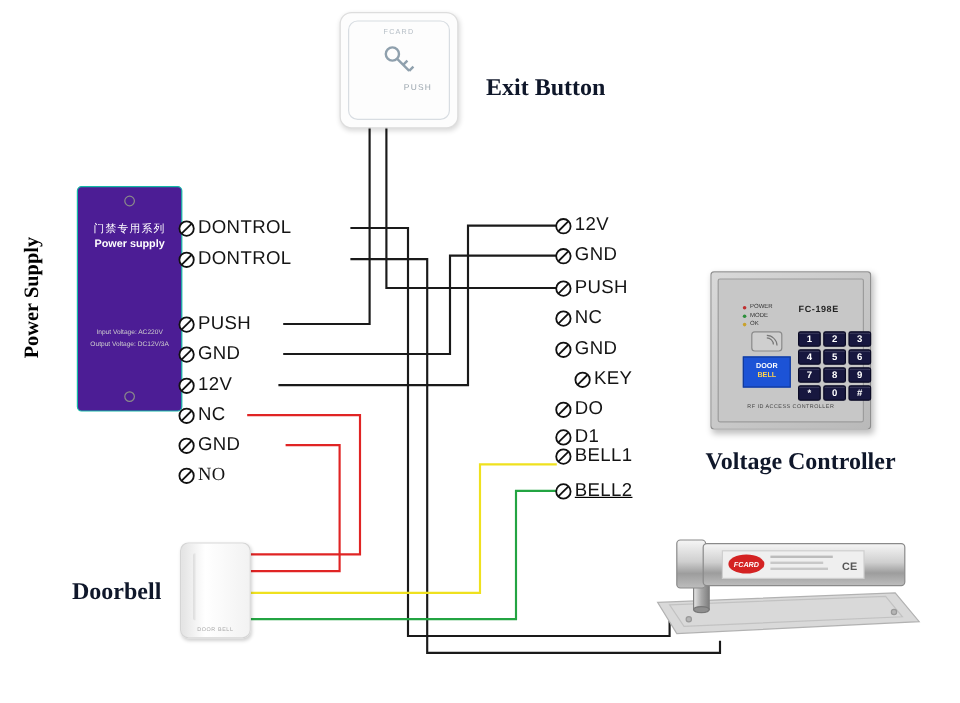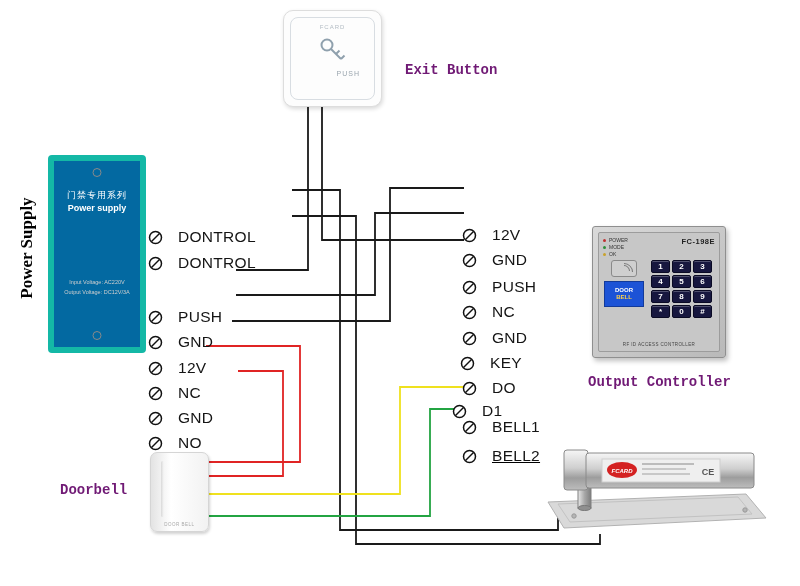--- a/index.html
+++ b/index.html
@@ -4,63 +4,63 @@
 <style>
   html,body{margin:0;padding:0;}
   body{
     width:800px;height:586px;background:#ffffff;position:relative;
     font-family:"Liberation Sans",sans-serif;overflow:hidden;
   }
   .canvas{position:absolute;inset:0;}
   .wires{position:absolute;left:0;top:0;z-index:1;}
   .device{position:absolute;z-index:2;}
   .title{
-    position:absolute;z-index:4;font-family:Liberation Mono, monospace;
-    font-weight:bold;font-size:14px;color:#701a75;white-space:nowrap;
+    position:absolute;z-index:4;font-family:Liberation Serif, serif;
+    font-weight:bold;font-size:20px;color:#0f172a;white-space:nowrap;
   }
   .v-title{
     position:absolute;left:-57px;top:237px;width:170px;height:22px;
     text-align:center;transform:rotate(-90deg);
     font-family:"Liberation Serif",serif;font-weight:bold;font-size:17px;color:#000;z-index:4;
   }
   
   .trow{
-    position:absolute;display:flex;align-items:center;gap:15px;height:20px;z-index:3;margin-top:47px;
+    position:absolute;display:flex;align-items:center;gap:2px;height:20px;z-index:3;
   }
   .tlabel{font-size:15.5px;color:#141414;letter-spacing:.3px;white-space:nowrap;}
   
   .exit-btn{
     left:283px;top:10px;width:97px;height:95px;background:#fdfdfd;
     border:1px solid #ddd;border-radius:10px;box-shadow:1px 2px 4px rgba(0,0,0,.15);
   }
   .exit-inner{
     position:absolute;inset:6px;border:1px solid #d8dde2;border-radius:8px;
     display:flex;flex-direction:column;align-items:center;
   }
   .exit-brand{font-size:6px;color:#b3bcc4;margin-top:6px;letter-spacing:1px;}
   .exit-key{margin-top:6px;}
   .exit-push{font-size:7px;color:#9aa5ae;letter-spacing:1px;margin-top:4px;align-self:flex-end;margin-right:14px;}
   
   .psu{
-    left:48px;top:155px;width:86px;height:186px;background:#0369a1;
-    border-radius:4px;border:6px solid #14b8a6;
+    left:64px;top:155px;width:86px;height:186px;background:#4c1d95;
+    border-radius:4px;border:1px solid #14b8a6;
   }
   .psu .screw{position:absolute;left:50%;width:7px;height:7px;border:1px solid #8a8a8a;border-radius:50%;transform:translateX(-50%);}
   .psu .screw.top{top:7px;} .psu .screw.bot{bottom:7px;}
   .psu-cn{position:absolute;top:28px;width:100%;text-align:center;color:#fff;font-size:9px;letter-spacing:1px;}
   .psu-en{position:absolute;top:42px;width:100%;text-align:center;color:#fff;font-size:9px;font-weight:bold;}
   .psu-l1{position:absolute;top:118px;width:100%;text-align:center;color:#cfcfcf;font-size:5.5px;}
   .psu-l2{position:absolute;top:128px;width:100%;text-align:center;color:#cfcfcf;font-size:5.5px;}
   
   .ctrl{
     left:592px;top:226px;width:132px;height:130px;
     background:linear-gradient(135deg,#d9d9d9,#b9b9b9);
     border:1px solid #8f8f8f;border-radius:3px;box-shadow:2px 3px 5px rgba(0,0,0,.25);
   }
-  .ctrl-inner{position:absolute;inset:5px;background:#c7c7c7;border:1px solid #9c9c9c;border-radius:2px;padding:4px;box-sizing:border-box;display:flex;flex-direction:column;}
+  .ctrl-inner{position:absolute;inset:5px;background:#c7c7c7;border:1px solid #9c9c9c;border-radius:2px;padding:20px;box-sizing:border-box;display:flex;flex-direction:column;}
   .ctrl-top{display:flex;justify-content:space-between;align-items:flex-start;}
   .ctrl-ind{display:flex;flex-direction:column;gap:1px;}
   .ind-row{display:flex;align-items:center;gap:3px;font-size:5px;color:#333;}
   .ind-dot{width:3px;height:3px;border-radius:50%;background:#c03030;}
   .ctrl-model{font-size:7.5px;font-weight:bold;color:#222;letter-spacing:.5px;}
   .ctrl-body{display:flex;gap:6px;margin-top:3px;flex:1;}
   .ctrl-left{display:flex;flex-direction:column;align-items:center;gap:4px;width:42px;}
   .rfid{width:24px;height:15px;border:1px solid #8a8a8a;border-radius:3px;background:#cfcfcf;position:relative;}
   .rfid:before,.rfid:after{content:"";position:absolute;border:1px solid #777;border-radius:50%;border-color:#777 transparent transparent transparent;}
   .rfid:before{width:10px;height:10px;left:6px;top:4px;transform:rotate(45deg);}
@@ -170,21 +170,21 @@
       </svg>
     <span class="tlabel">NC</span>
   </div>
   <div class="trow" style="left:148px;top:361px;">
     <svg class="term-icon" width="15" height="15">
         <circle cx="7.5" cy="7.5" r="6" fill="#fff" stroke="#111" stroke-width="1.5"></circle>
         <line x1="3.5" y1="11.5" x2="11.5" y2="3.5" stroke="#111" stroke-width="1.5"></line>
       </svg>
     <span class="tlabel">GND</span>
   </div>
-  <div class="trow" style="left:148px;top:386px;">
+  <div class="trow" style="left:148px;top:386px;font-family:Liberation Serif, serif;">
     <svg class="term-icon" width="15" height="15">
         <circle cx="7.5" cy="7.5" r="6" fill="#fff" stroke="#111" stroke-width="1.5"></circle>
         <line x1="3.5" y1="11.5" x2="11.5" y2="3.5" stroke="#111" stroke-width="1.5"></line>
       </svg>
     <span class="tlabel">NO</span>
   </div>
 
   <div class="trow" style="left:462px;top:178px;">
     <svg class="term-icon" width="15" height="15">
         <circle cx="7.5" cy="7.5" r="6" fill="#fff" stroke="#111" stroke-width="1.5"></circle>
@@ -213,35 +213,35 @@
       </svg>
     <span class="tlabel">NC</span>
   </div>
   <div class="trow" style="left:462px;top:281px;">
     <svg class="term-icon" width="15" height="15">
         <circle cx="7.5" cy="7.5" r="6" fill="#fff" stroke="#111" stroke-width="1.5"></circle>
         <line x1="3.5" y1="11.5" x2="11.5" y2="3.5" stroke="#111" stroke-width="1.5"></line>
       </svg>
     <span class="tlabel">GND</span>
   </div>
-  <div class="trow" style="left:460px;top:306px;">
+  <div class="trow" style="left:478px;top:306px;">
     <svg class="term-icon" width="15" height="15">
         <circle cx="7.5" cy="7.5" r="6" fill="#fff" stroke="#111" stroke-width="1.5"></circle>
         <line x1="3.5" y1="11.5" x2="11.5" y2="3.5" stroke="#111" stroke-width="1.5"></line>
       </svg>
     <span class="tlabel">KEY</span>
   </div>
   <div class="trow" style="left:462px;top:331px;">
     <svg class="term-icon" width="15" height="15">
         <circle cx="7.5" cy="7.5" r="6" fill="#fff" stroke="#111" stroke-width="1.5"></circle>
         <line x1="3.5" y1="11.5" x2="11.5" y2="3.5" stroke="#111" stroke-width="1.5"></line>
       </svg>
     <span class="tlabel">DO</span>
   </div>
-  <div class="trow" style="left:452px;top:354px;">
+  <div class="trow" style="left:462px;top:354px;">
     <svg class="term-icon" width="15" height="15">
         <circle cx="7.5" cy="7.5" r="6" fill="#fff" stroke="#111" stroke-width="1.5"></circle>
         <line x1="3.5" y1="11.5" x2="11.5" y2="3.5" stroke="#111" stroke-width="1.5"></line>
       </svg>
     <span class="tlabel">D1</span>
   </div>
   <div class="trow" style="left:462px;top:370px;">
     <svg class="term-icon" width="15" height="15">
         <circle cx="7.5" cy="7.5" r="6" fill="#fff" stroke="#111" stroke-width="1.5"></circle>
         <line x1="3.5" y1="11.5" x2="11.5" y2="3.5" stroke="#111" stroke-width="1.5"></line>
@@ -294,21 +294,21 @@
           <span class="key">8</span>
           <span class="key">9</span>
           <span class="key">*</span>
           <span class="key">0</span>
           <span class="key">#</span>
         </div>
       </div>
       <div class="ctrl-footer">RF ID ACCESS CONTROLLER</div>
     </div>
   </div>
-  <div class="title" style="left:588px;top:374px;">Output Controller</div>
+  <div class="title" style="left:588px;top:374px;">Voltage Controller</div>
 
   <div class="device bell">
     <div class="bell-groove"></div>
     <div class="bell-text">DOOR BELL</div>
   </div>
   <div class="title" style="left:60px;top:482px;">Doorbell</div>
 
   <div class="device" style="left:540px;top:444px;width:230px;height:88px;">
     <svg width="230" height="88">
       <defs>

